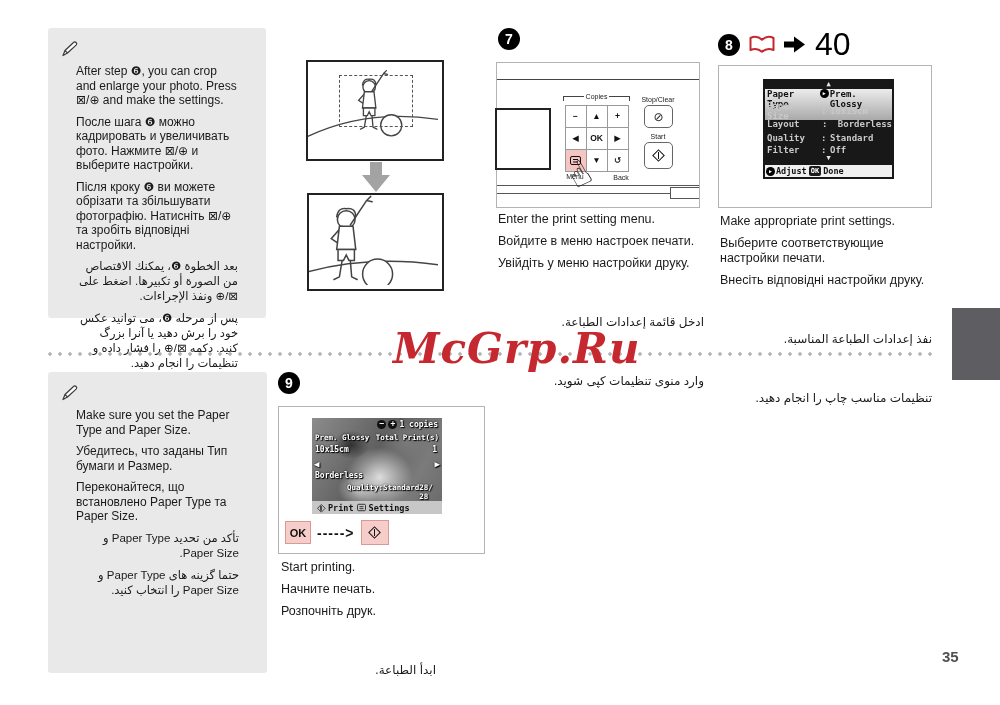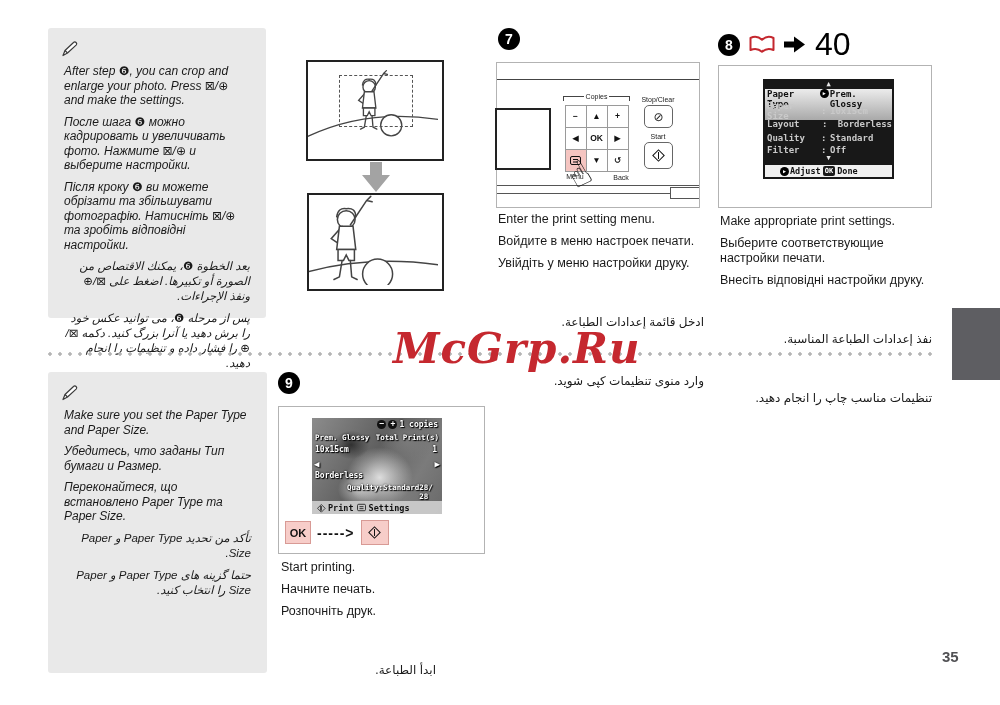--- a/index.html
+++ b/index.html
@@ -3,21 +3,21 @@
 <meta charset="utf-8">
 <style>
   html,body{margin:0;padding:0;background:#fff;}
   .page{position:relative;width:1000px;height:705px;background:#fff;overflow:hidden;
         font-family:"Liberation Sans","DejaVu Sans",sans-serif;color:#1a1a1a;}
 
   
   .notebox{position:absolute;background:#e9e9e9;border-radius:3px;box-sizing:border-box;padding:12px 12px;}
   #note-top{left:48px;top:28px;width:218px;height:290px;}
   #note-bottom{left:48px;top:372px;width:219px;height:301px;}
-  .notebox p{margin:0 4px 7px;font-size:12px;line-height:14.5px;font-style:italic;}
+  .notebox p{margin:0 16px 7px;font-size:12px;line-height:14.5px;}
   .notebox p.rtl{font-size:11.5px;line-height:15px;}
   .rtl{direction:rtl;text-align:right;margin-top:44px;}
   .pencil{margin-bottom:6px;}
 
   
   .photo-frame{position:absolute;background:#fff;border:2px solid #222;}
   #frame-orig{left:306px;top:60px;width:134px;height:97px;}
   #frame-zoom{left:307px;top:193px;width:133px;height:94px;}
   .croprect{position:absolute;left:31px;top:13px;width:72px;height:50px;border:1.5px dashed #555;}
   #crop-arrow{position:absolute;left:361px;top:162px;}
@@ -70,21 +70,21 @@
   .l8-sel{position:absolute;left:2px;right:2px;top:10px;height:31px;background:linear-gradient(#ececec,#a9a9a9);
           color:#111;display:flex;align-items:flex-start;font-weight:700;font-size:9px;padding-left:2px;box-sizing:border-box;}
   .l8-sel .lbl{width:55px;}
   .disc{width:9px;height:9px;border-radius:50%;background:#000;color:#fff;font-size:5px;line-height:9px;
         text-align:center;flex:0 0 auto;margin-right:1px;}
   .l8-row{position:absolute;left:4px;right:2px;height:13px;display:flex;align-items:center;
           color:#c9c9c9;font-weight:700;font-size:9px;}
   .l8-row .lbl{width:54px;}
   .l8-row .colon{width:9px;}
   .l8-foot{position:absolute;left:2px;right:2px;bottom:2px;height:12px;background:#f0f0f0;color:#111;
-           display:flex;align-items:center;font-size:8.5px;font-weight:700;padding:0 15px;}
+           display:flex;align-items:center;font-size:8.5px;font-weight:700;padding:0 1px;}
   .okbadge{background:#1a1a1a;color:#fff;border-radius:2px;font-size:7px;padding:0 2px;margin:0 2px;line-height:10px;}
 
   
   #lcd9{position:absolute;left:33px;top:11px;width:130px;height:96px;overflow:hidden;
         font-family:"DejaVu Sans Mono",monospace;
         background:
           radial-gradient(28px 22px at 30% 28%,rgba(45,45,45,.95),transparent 65%),
           radial-gradient(40px 30px at 74% 24%,rgba(125,125,125,.85),transparent 70%),
           radial-gradient(46px 42px at 52% 62%,rgba(228,228,228,.95),transparent 72%),
           radial-gradient(30px 26px at 36% 74%,rgba(195,195,195,.9),transparent 70%),

